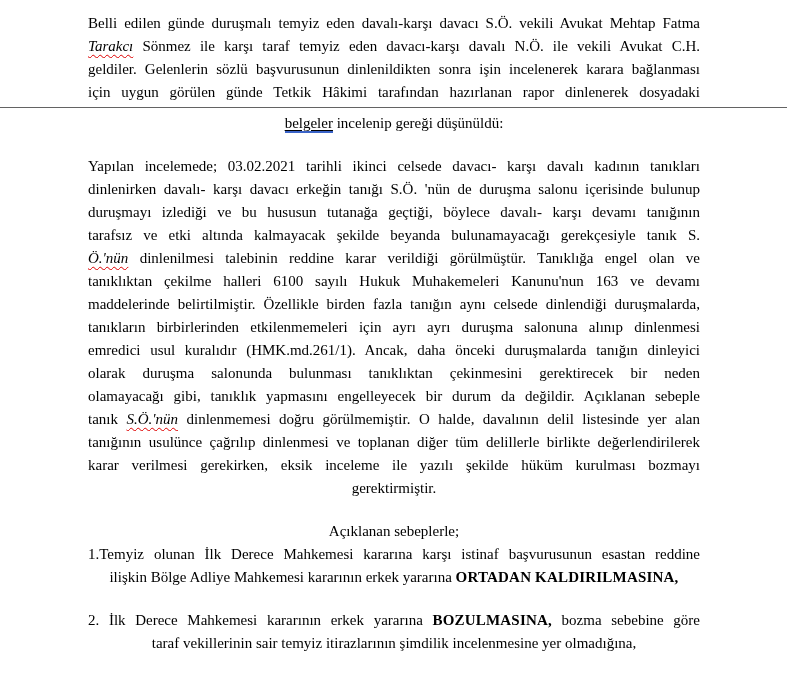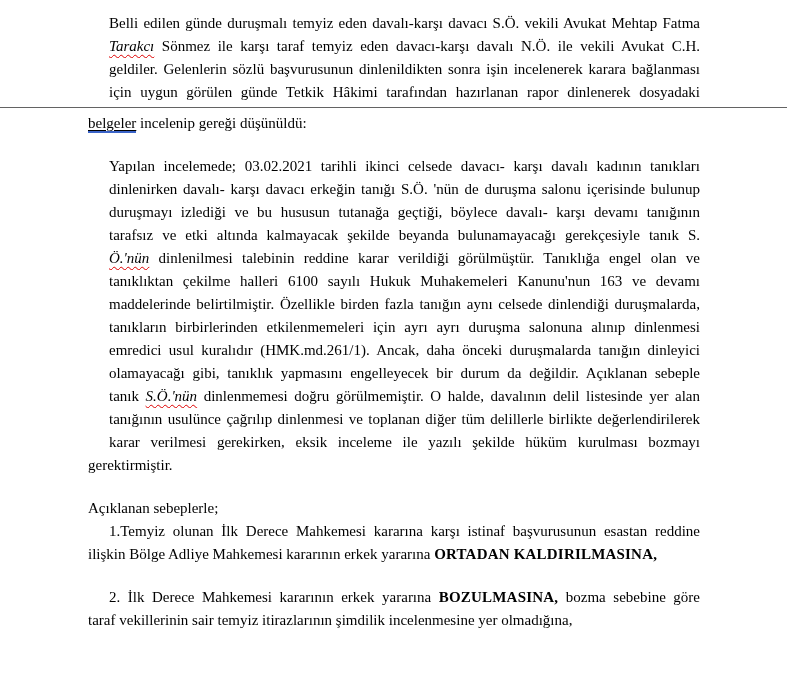--- a/index.html
+++ b/index.html
@@ -6,27 +6,26 @@
   body{
     width:787px;height:678px;overflow:hidden;background:#ffffff;
     font-family:"Liberation Serif","DejaVu Serif",serif;
     font-size:15px;color:#000000;
     -webkit-font-smoothing:antialiased;
   }
   .page{padding:12px 87px 0 88px;}
   .para{margin:0;}
   .line{
     line-height:23px;height:23px;overflow:hidden;
-    text-align:left;
+    text-align:center;
   }
   .line.j{
     text-align:justify;
     text-align-last:justify;
     text-justify:inter-word;
-    margin-left:21px;
   }
   .seg{white-space:pre-wrap;}
   .seg.b{font-weight:700;letter-spacing:.2px;}
   .seg.u{text-decoration:underline;text-decoration-color:#000;text-underline-offset:2px;}
   .seg.sq-red{
     text-decoration:underline wavy #dd0000;
     text-decoration-thickness:1px;
     text-underline-offset:3px;
     text-decoration-skip-ink:none;
     font-style:italic;
@@ -61,20 +60,21 @@
     <div class="para">
       <div class="line j"><span class="seg">Yapılan incelemede; 03.02.2021 tarihli ikinci celsede davacı- karşı davalı kadının tanıkları</span></div>
       <div class="line j"><span class="seg">dinlenirken davalı- karşı davacı erkeğin tanığı S.Ö. 'nün de duruşma salonu içerisinde bulunup</span></div>
       <div class="line j"><span class="seg">duruşmayı izlediği ve bu hususun tutanağa geçtiği, böylece davalı- karşı devamı tanığının</span></div>
       <div class="line j"><span class="seg">tarafsız ve etki altında kalmayacak şekilde beyanda bulunamayacağı gerekçesiyle tanık S.</span></div>
       <div class="line j"><span class="seg sq-red">Ö.'nün</span><span class="seg"> dinlenilmesi talebinin reddine karar verildiği görülmüştür. Tanıklığa engel olan ve</span></div>
       <div class="line j"><span class="seg">tanıklıktan çekilme halleri 6100 sayılı Hukuk Muhakemeleri Kanunu'nun 163 ve devamı</span></div>
       <div class="line j"><span class="seg">maddelerinde belirtilmiştir. Özellikle birden fazla tanığın aynı celsede dinlendiği duruşmalarda,</span></div>
       <div class="line j"><span class="seg">tanıkların birbirlerinden etkilenmemeleri için ayrı ayrı duruşma salonuna alınıp dinlenmesi</span></div>
       <div class="line j"><span class="seg">emredici usul kuralıdır (HMK.md.261/1). Ancak, daha önceki duruşmalarda tanığın dinleyici</span></div>
+      <div class="line j"><span class="seg">olarak duruşma salonunda bulunması tanıklıktan çekinmesini gerektirecek bir neden</span></div>
       <div class="line j"><span class="seg">olamayacağı gibi, tanıklık yapmasını engelleyecek bir durum da değildir. Açıklanan sebeple</span></div>
       <div class="line j"><span class="seg">tanık </span><span class="seg sq-red">S.Ö.'nün</span><span class="seg"> dinlenmemesi doğru görülmemiştir. O halde, davalının delil listesinde yer alan</span></div>
       <div class="line j"><span class="seg">tanığının usulünce çağrılıp dinlenmesi ve toplanan diğer tüm delillerle birlikte değerlendirilerek</span></div>
       <div class="line j"><span class="seg">karar verilmesi gerekirken, eksik inceleme ile yazılı şekilde hüküm kurulması bozmayı</span></div>
       <div class="line"><span class="seg">gerektirmiştir.</span></div>
     </div>
     <div class="spacer"></div>
     <div class="para">
       <div class="line"><span class="seg">Açıklanan sebeplerle;</span></div>
     </div>

